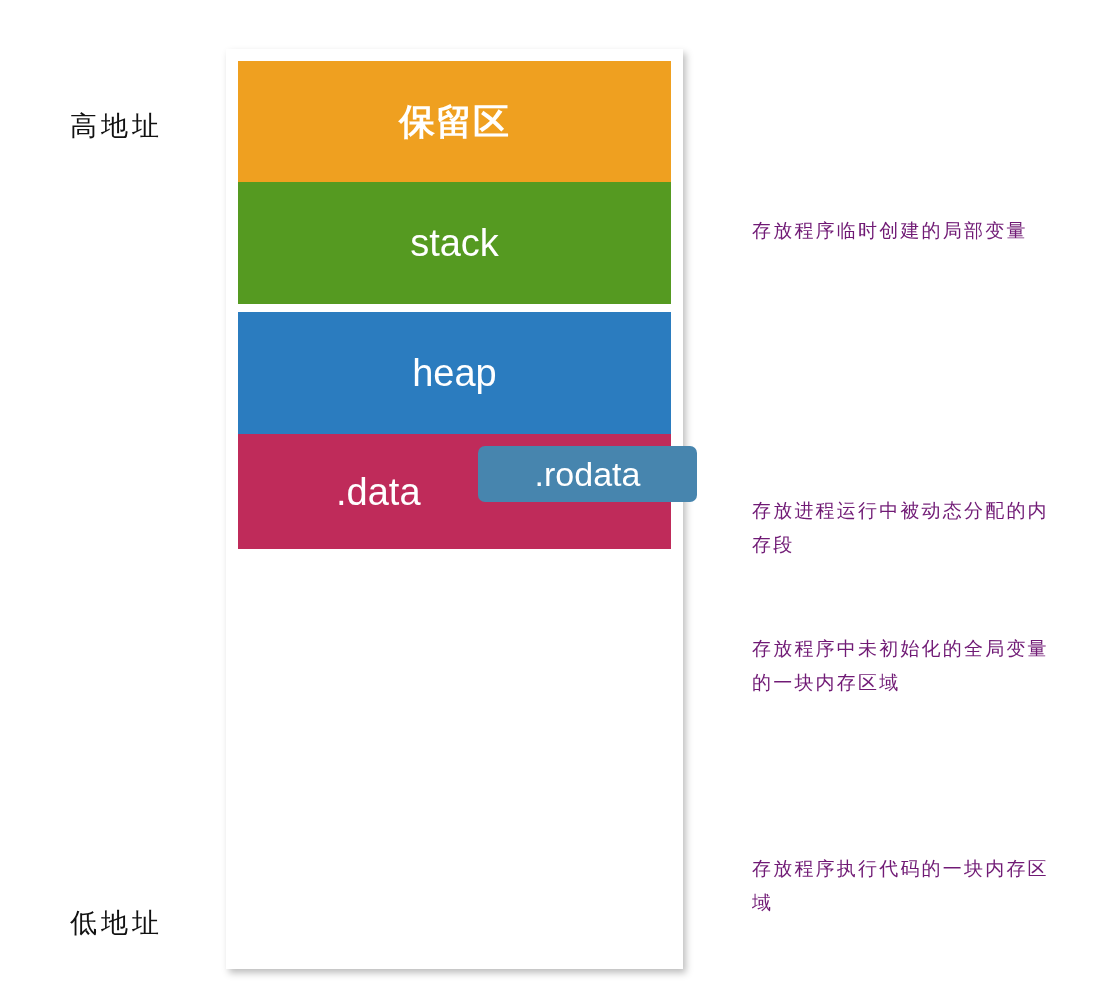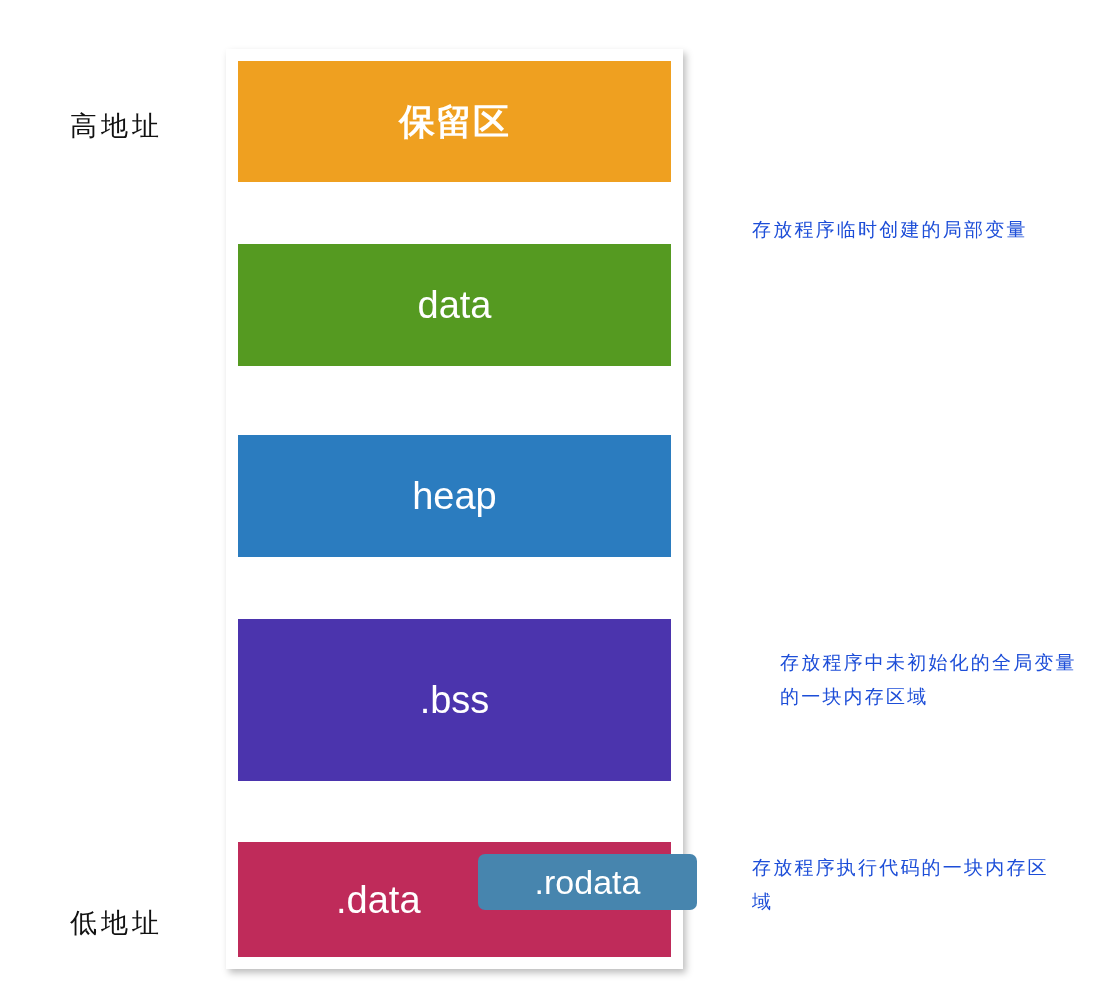--- a/index.html
+++ b/index.html
@@ -35,21 +35,20 @@
   
   #memory-column {
     position: absolute;
     left: 202px;
     top: 25px;
     width: 457px;
     height: 920px;
     display: flex;
     flex-direction: column;
     box-shadow: 3px 4px 7px rgba(0,0,0,0.26);
-    justify-content: space-between;
   }
 
   .seg {
     position: relative;
     display: flex;
     align-items: center;
     justify-content: center;
     width: 100%;
   }
 
@@ -98,62 +97,60 @@
     font-size: 34px;
     line-height: 1;
     white-space: nowrap;
   }
 
   
   .annotation {
     position: absolute;
     left: 716px;
     width: 330px;
-    font-family: Liberation Mono, monospace;
+    font-family: Liberation Serif, serif;
     font-size: 19px;
     line-height: 34px;
     letter-spacing: 2.2px;
-    color: #1d4ed8;
+    color: #701a75;
   }
 </style>
 </head>
 <body>
 
 <div id="canvas">
 
   <div class="addr-label" id="addr-high">高地址</div>
 
   <div class="addr-label" id="addr-low">低地址</div>
 
   <div id="memory-column">
 
     <div class="seg" id="seg-reserved" style="background: rgb(239, 160, 32); height: 121px; flex: 0 0 121px;">
       <span class="seg-label cjk">保留区</span>
     </div>
 
     <div class="seg" id="seg-stack" style="background: rgb(85, 154, 33); height: 122px; flex: 0 0 122px;">
-      <span class="seg-label latin">data</span>
+      <span class="seg-label latin">stack</span>
     </div>
 
 
     <div class="seg" id="seg-heap" style="background: rgb(43, 124, 191); height: 122px; flex: 0 0 122px; margin-top: 8px;">
       <span class="seg-label latin">heap</span>
     </div>
 
-    <div class="seg" id="seg-bss" style="background: rgb(75, 52, 173); height: 162px; flex: 0 0 162px;">
-      <span class="seg-label latin">.bss</span>
-    </div>
 
     <div class="seg" id="seg-data" style="background: rgb(191, 43, 90); height: 115px; flex: 0 0 115px;">
       <span class="seg-label latin">.data</span>
       <div id="rodata-badge" style="background: rgb(71, 133, 174);">
         <span class="badge-label">.rodata</span>
       </div>
     </div>
 
 
   </div>
 
   <div class="annotation" style="top: 178px;">存放程序临时创建的局部变量</div>
-  <div class="annotation" style="top: 611px; margin-left: 28px;">存放程序中未初始化的全局变量的一块内存区域</div>
+  <div class="annotation" style="top: 458px;">存放进程运行中被动态分配的内存段</div>
+  <div class="annotation" style="top: 596px;">存放程序中未初始化的全局变量的一块内存区域</div>
   <div class="annotation" style="top: 816px;">存放程序执行代码的一块内存区域</div>
 
 </div>
 
 </body></html>

